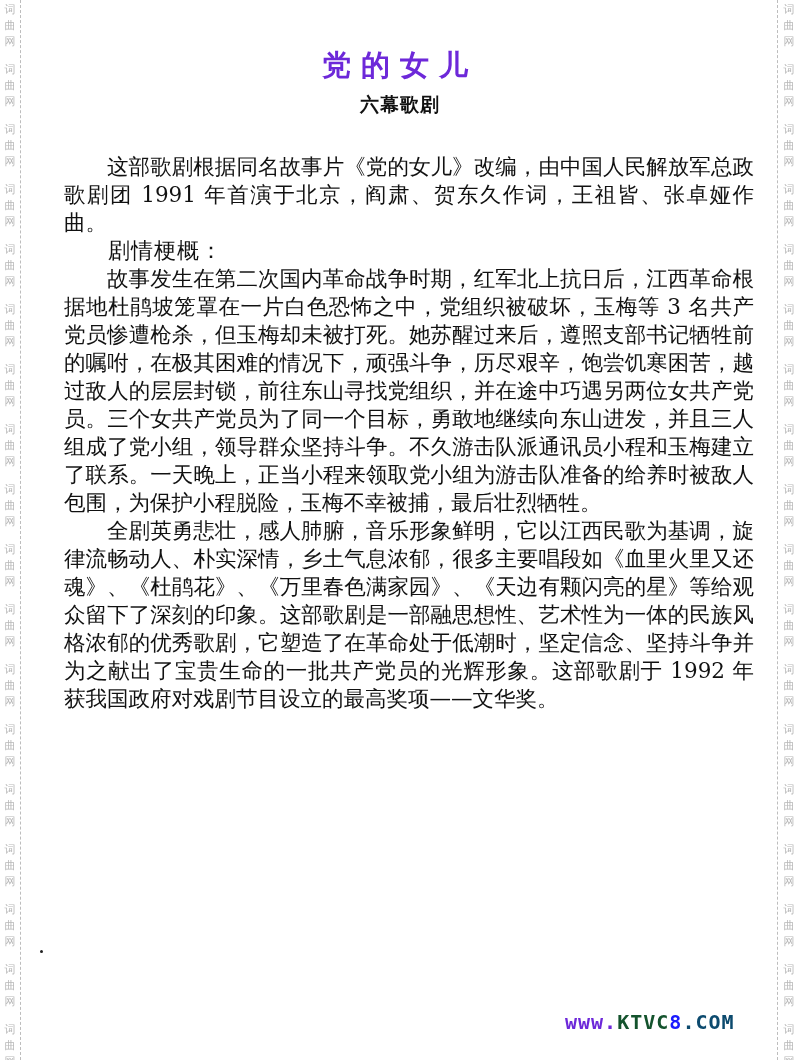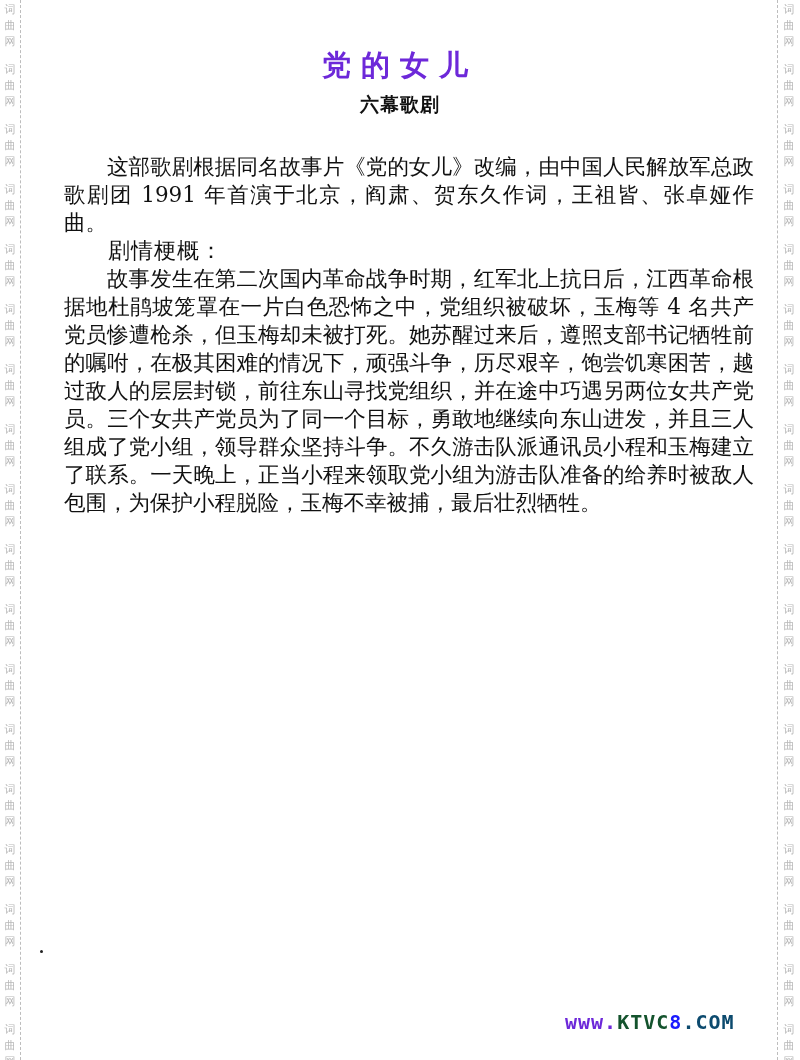--- a/index.html
+++ b/index.html
@@ -233,20 +233,21 @@
       <span class="wm-char">网</span>
     </div>
   </div>
 
 <div class="title">党的女儿</div>
 <div class="subtitle">六幕歌剧</div>
 
 <div class="body-text">
   <p>这部歌剧根据同名故事片《党的女儿》改编，由中国人民解放军总政歌剧团 1991 年首演于北京，阎肃、贺东久作词，王祖皆、张卓娅作曲。</p>
   <p class="label">剧情梗概：</p>
-  <p>故事发生在第二次国内革命战争时期，红军北上抗日后，江西革命根据地杜鹃坡笼罩在一片白色恐怖之中，党组织被破坏，玉梅等 4 名共产党员惨遭枪杀，但玉梅却未被打死。她苏醒过来后，遵照支部书记牺牲前的嘱咐，在极其困难的情况下，顽强斗争，历尽艰辛，饱尝饥寒困苦，越过敌人的层层封锁，前往东山寻找党组织，并在途中巧遇另两位女共产党员。三个女共产党员为了同一个目标，勇敢地继续向东山进发，并且三人组成了党小组，领导群众坚持斗争。不久游击队派通讯员小程和玉梅建立了联系。一天晚上，正当小程来领取党小组为游击队准备的给养时被敌人包围，为保护小程脱险，玉梅不幸被捕，最后壮烈牺牲。</p>
+  <p>故事发生在第二次国内革命战争时期，红军北上抗日后，江西革命根据地杜鹃坡笼罩在一片白色恐怖之中，党组织被破坏，玉梅等 3 名共产党员惨遭枪杀，但玉梅却未被打死。她苏醒过来后，遵照支部书记牺牲前的嘱咐，在极其困难的情况下，顽强斗争，历尽艰辛，饱尝饥寒困苦，越过敌人的层层封锁，前往东山寻找党组织，并在途中巧遇另两位女共产党员。三个女共产党员为了同一个目标，勇敢地继续向东山进发，并且三人组成了党小组，领导群众坚持斗争。不久游击队派通讯员小程和玉梅建立了联系。一天晚上，正当小程来领取党小组为游击队准备的给养时被敌人包围，为保护小程脱险，玉梅不幸被捕，最后壮烈牺牲。</p>
+  <p>全剧英勇悲壮，感人肺腑，音乐形象鲜明，它以江西民歌为基调，旋律流畅动人、朴实深情，乡土气息浓郁，很多主要唱段如《血里火里又还魂》、《杜鹃花》、《万里春色满家园》、《天边有颗闪亮的星》等给观众留下了深刻的印象。这部歌剧是一部融思想性、艺术性为一体的民族风格浓郁的优秀歌剧，它塑造了在革命处于低潮时，坚定信念、坚持斗争并为之献出了宝贵生命的一批共产党员的光辉形象。这部歌剧于 1992 年获我国政府对戏剧节目设立的最高奖项——文华奖。</p>
 </div>
 
 <div class="footer-url">
   <span style="color: #6d28d9;">www.</span><span style="color: #14532d;">KTVC</span><span style="color: rgb(26, 26, 255);">8</span><span style="color: #0c4a6e;">.COM</span>
 </div>
 
 <div class="dot" style="left:40px;top:950px;"></div>
 
 </body></html>

